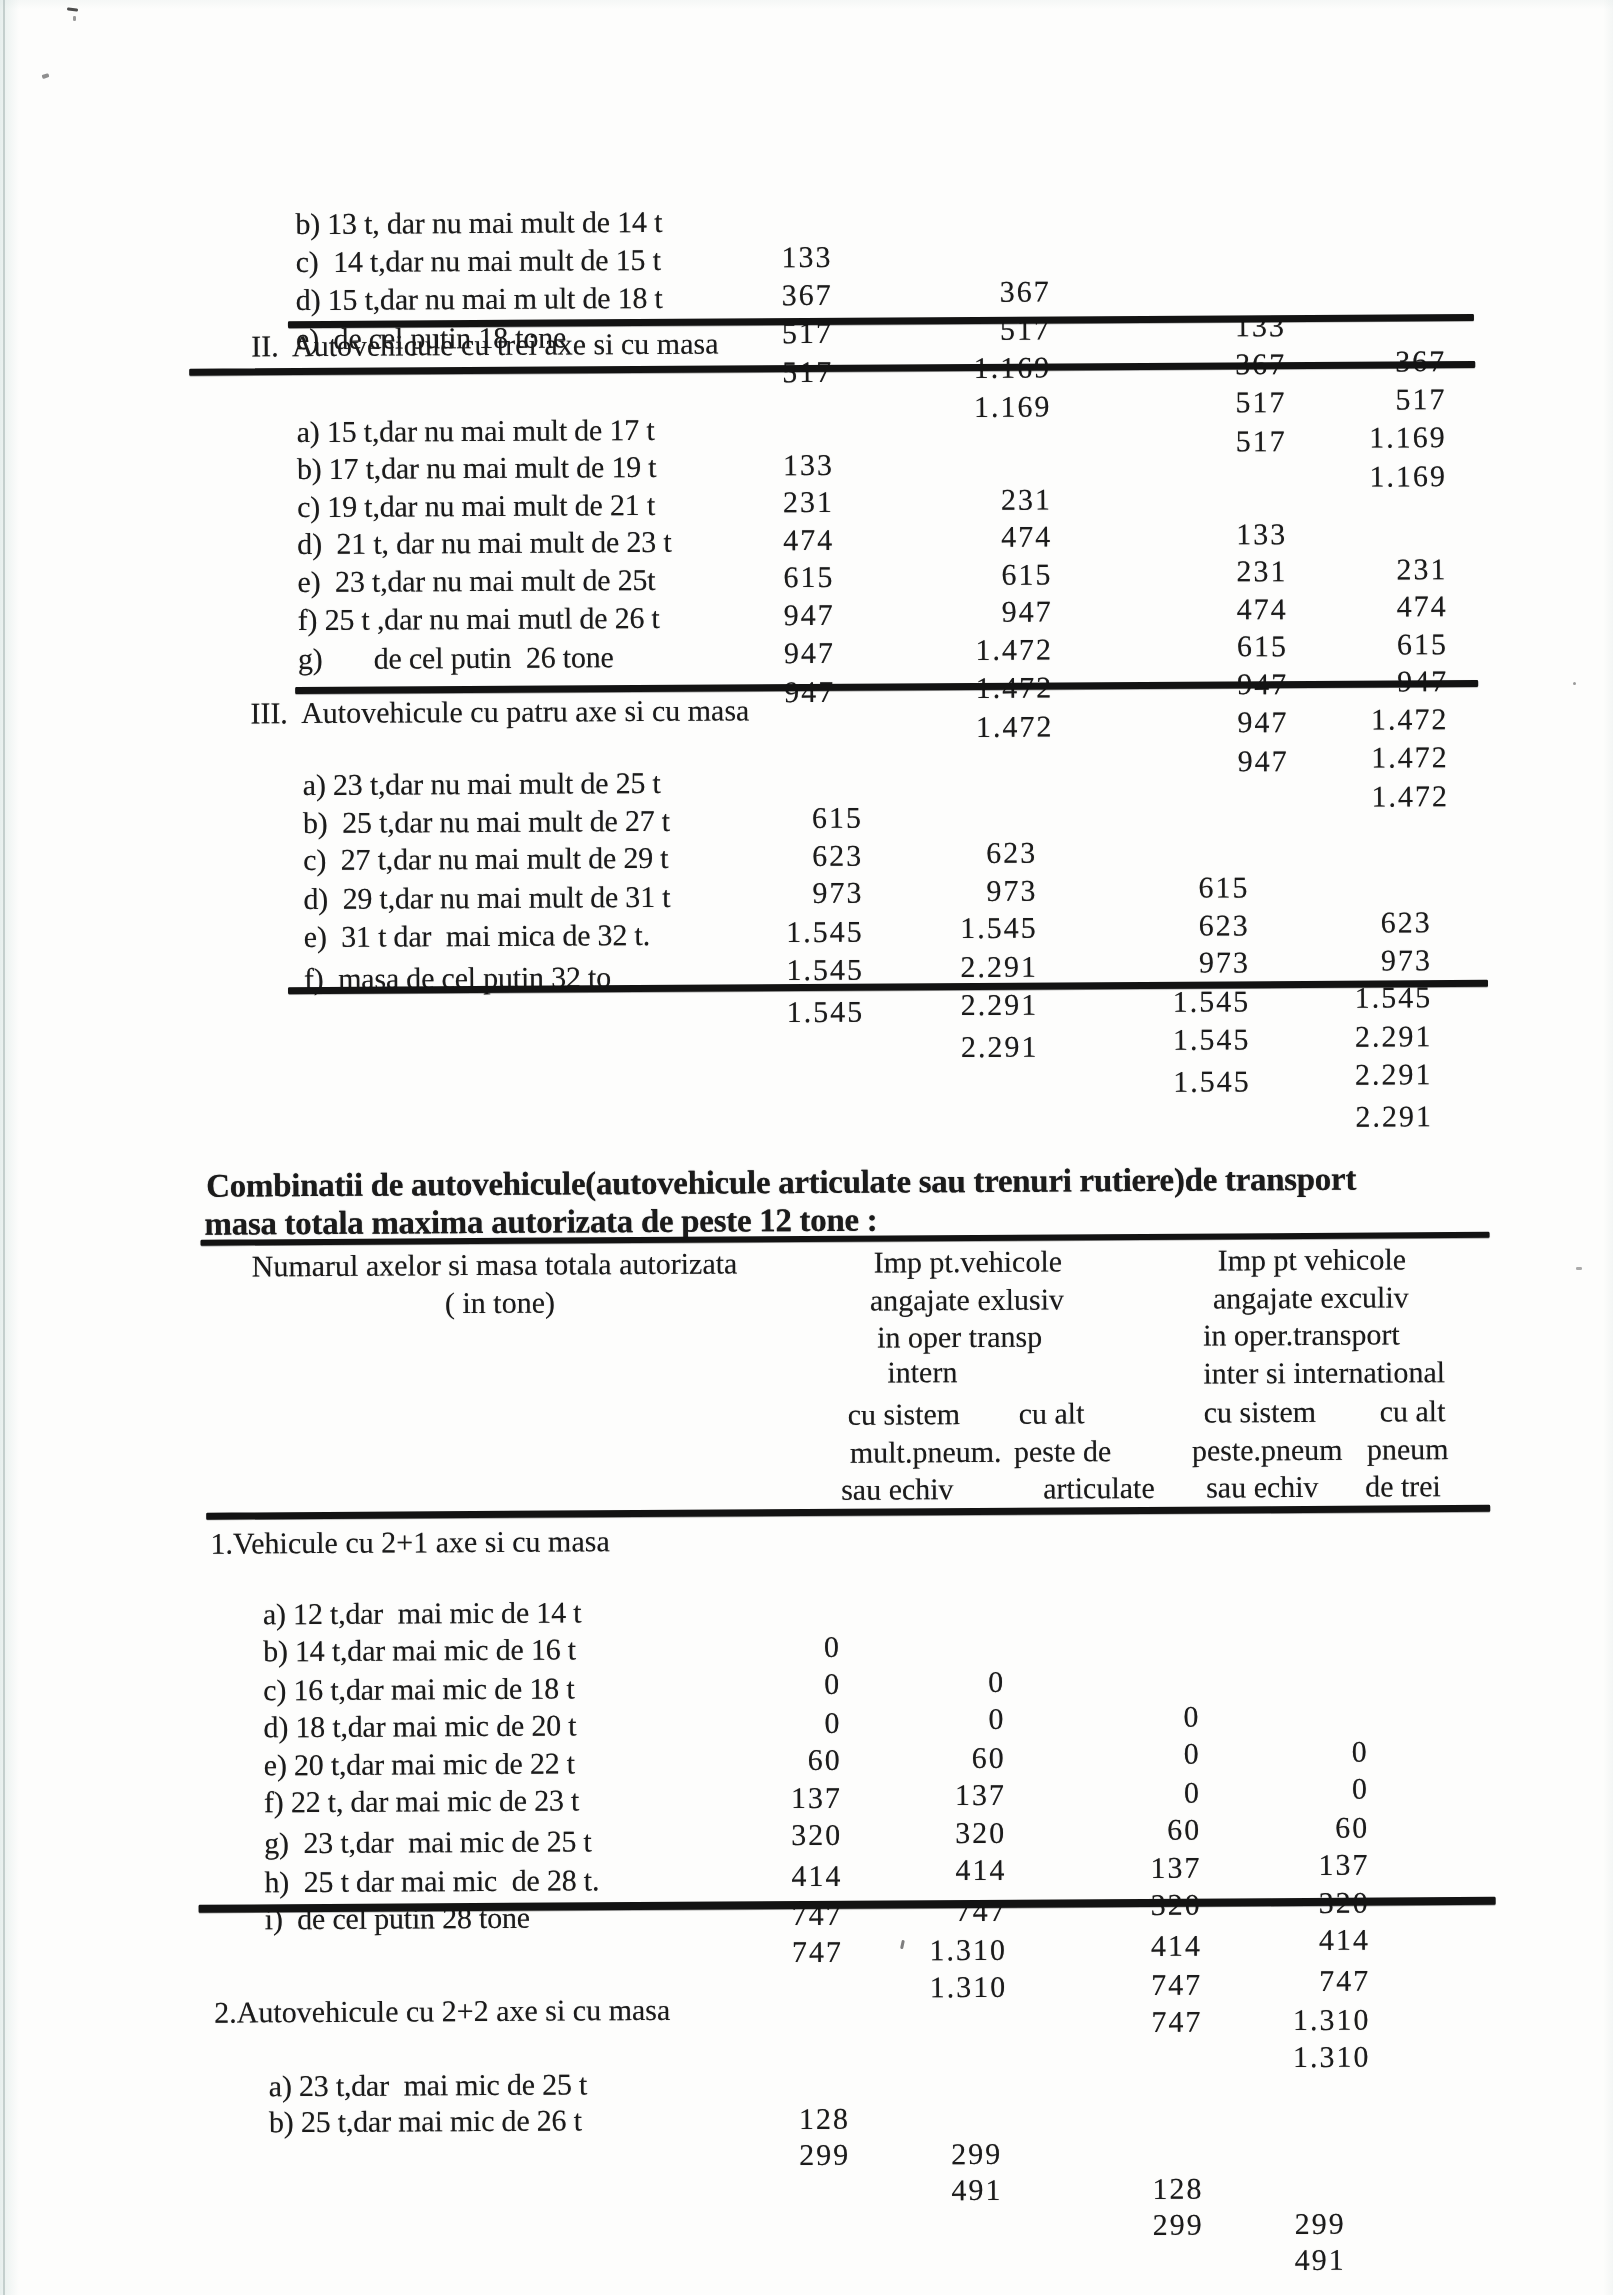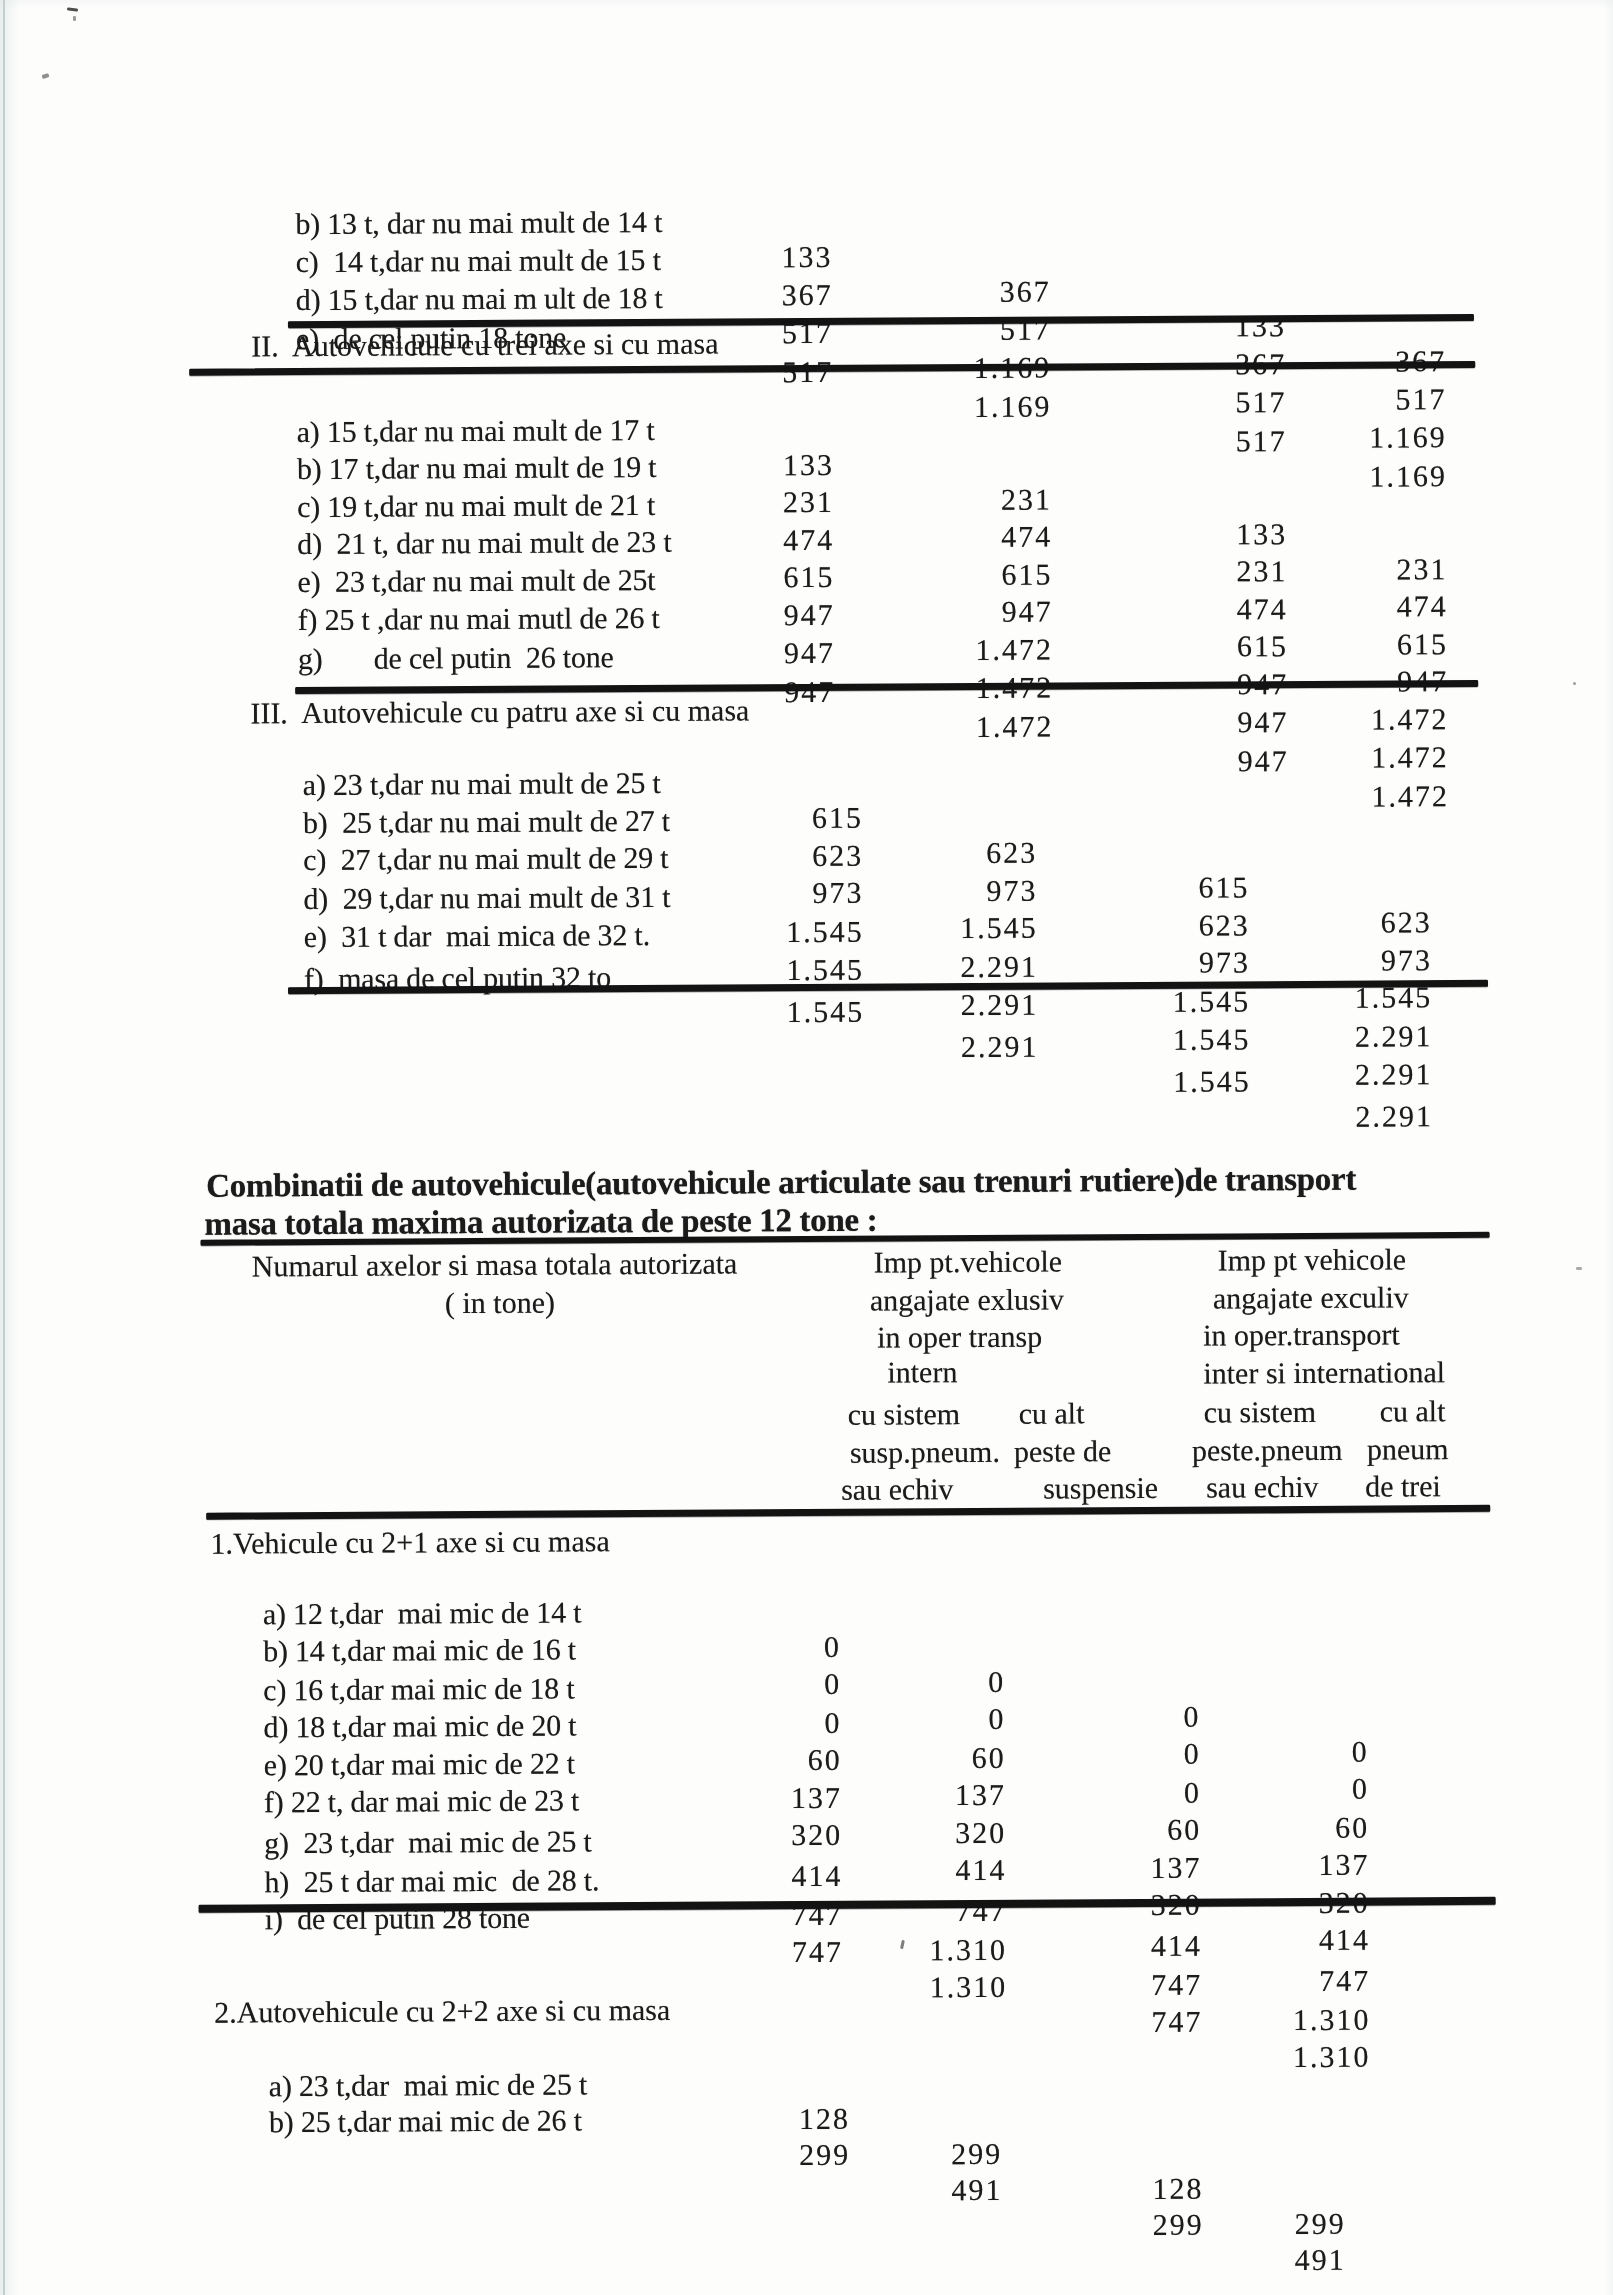--- a/index.html
+++ b/index.html
@@ -186,26 +186,26 @@
     <div class="hline" style="left:869px; top:1282px">angajate exlusiv</div>
     <div class="hline" style="left:876px; top:1319px">in oper transp</div>
     <div class="hline" style="left:886px; top:1354px">intern</div>
 
     <div class="hline" style="left:1217px; top:1244px">Imp pt vehicole</div>
     <div class="hline" style="left:1212px; top:1282px">angajate exculiv</div>
     <div class="hline" style="left:1202px; top:1319px">in oper.transport</div>
     <div class="hline" style="left:1202px; top:1357px">inter si international</div>
 
     <div class="hline" style="left:846px; top:1396px">cu sistem</div>
-    <div class="hline" style="left:848px; top:1434px">susp.pneum.</div>
+    <div class="hline" style="left:848px; top:1434px">mult.pneum.</div>
     <div class="hline" style="left:839px; top:1471px">sau echiv</div>
 
     <div class="hline" style="left:1017px; top:1396px">cu alt</div>
     <div class="hline" style="left:1012px; top:1434px">peste de</div>
-    <div class="hline" style="left:1041px; top:1471px">suspensie</div>
+    <div class="hline" style="left:1041px; top:1471px">articulate</div>
 
     <div class="hline" style="left:1202px; top:1396px">cu sistem</div>
     <div class="hline" style="left:1190px; top:1434px">peste.pneum</div>
     <div class="hline" style="left:1204px; top:1471px">sau echiv</div>
 
     <div class="hline" style="left:1378px; top:1396px">cu alt</div>
     <div class="hline" style="left:1365px; top:1434px">pneum</div>
     <div class="hline" style="left:1363px; top:1471px">de trei</div>
 
     <div class="rule" style="left:204px; top:1509px; width:1284px; height:6.7px"></div>

